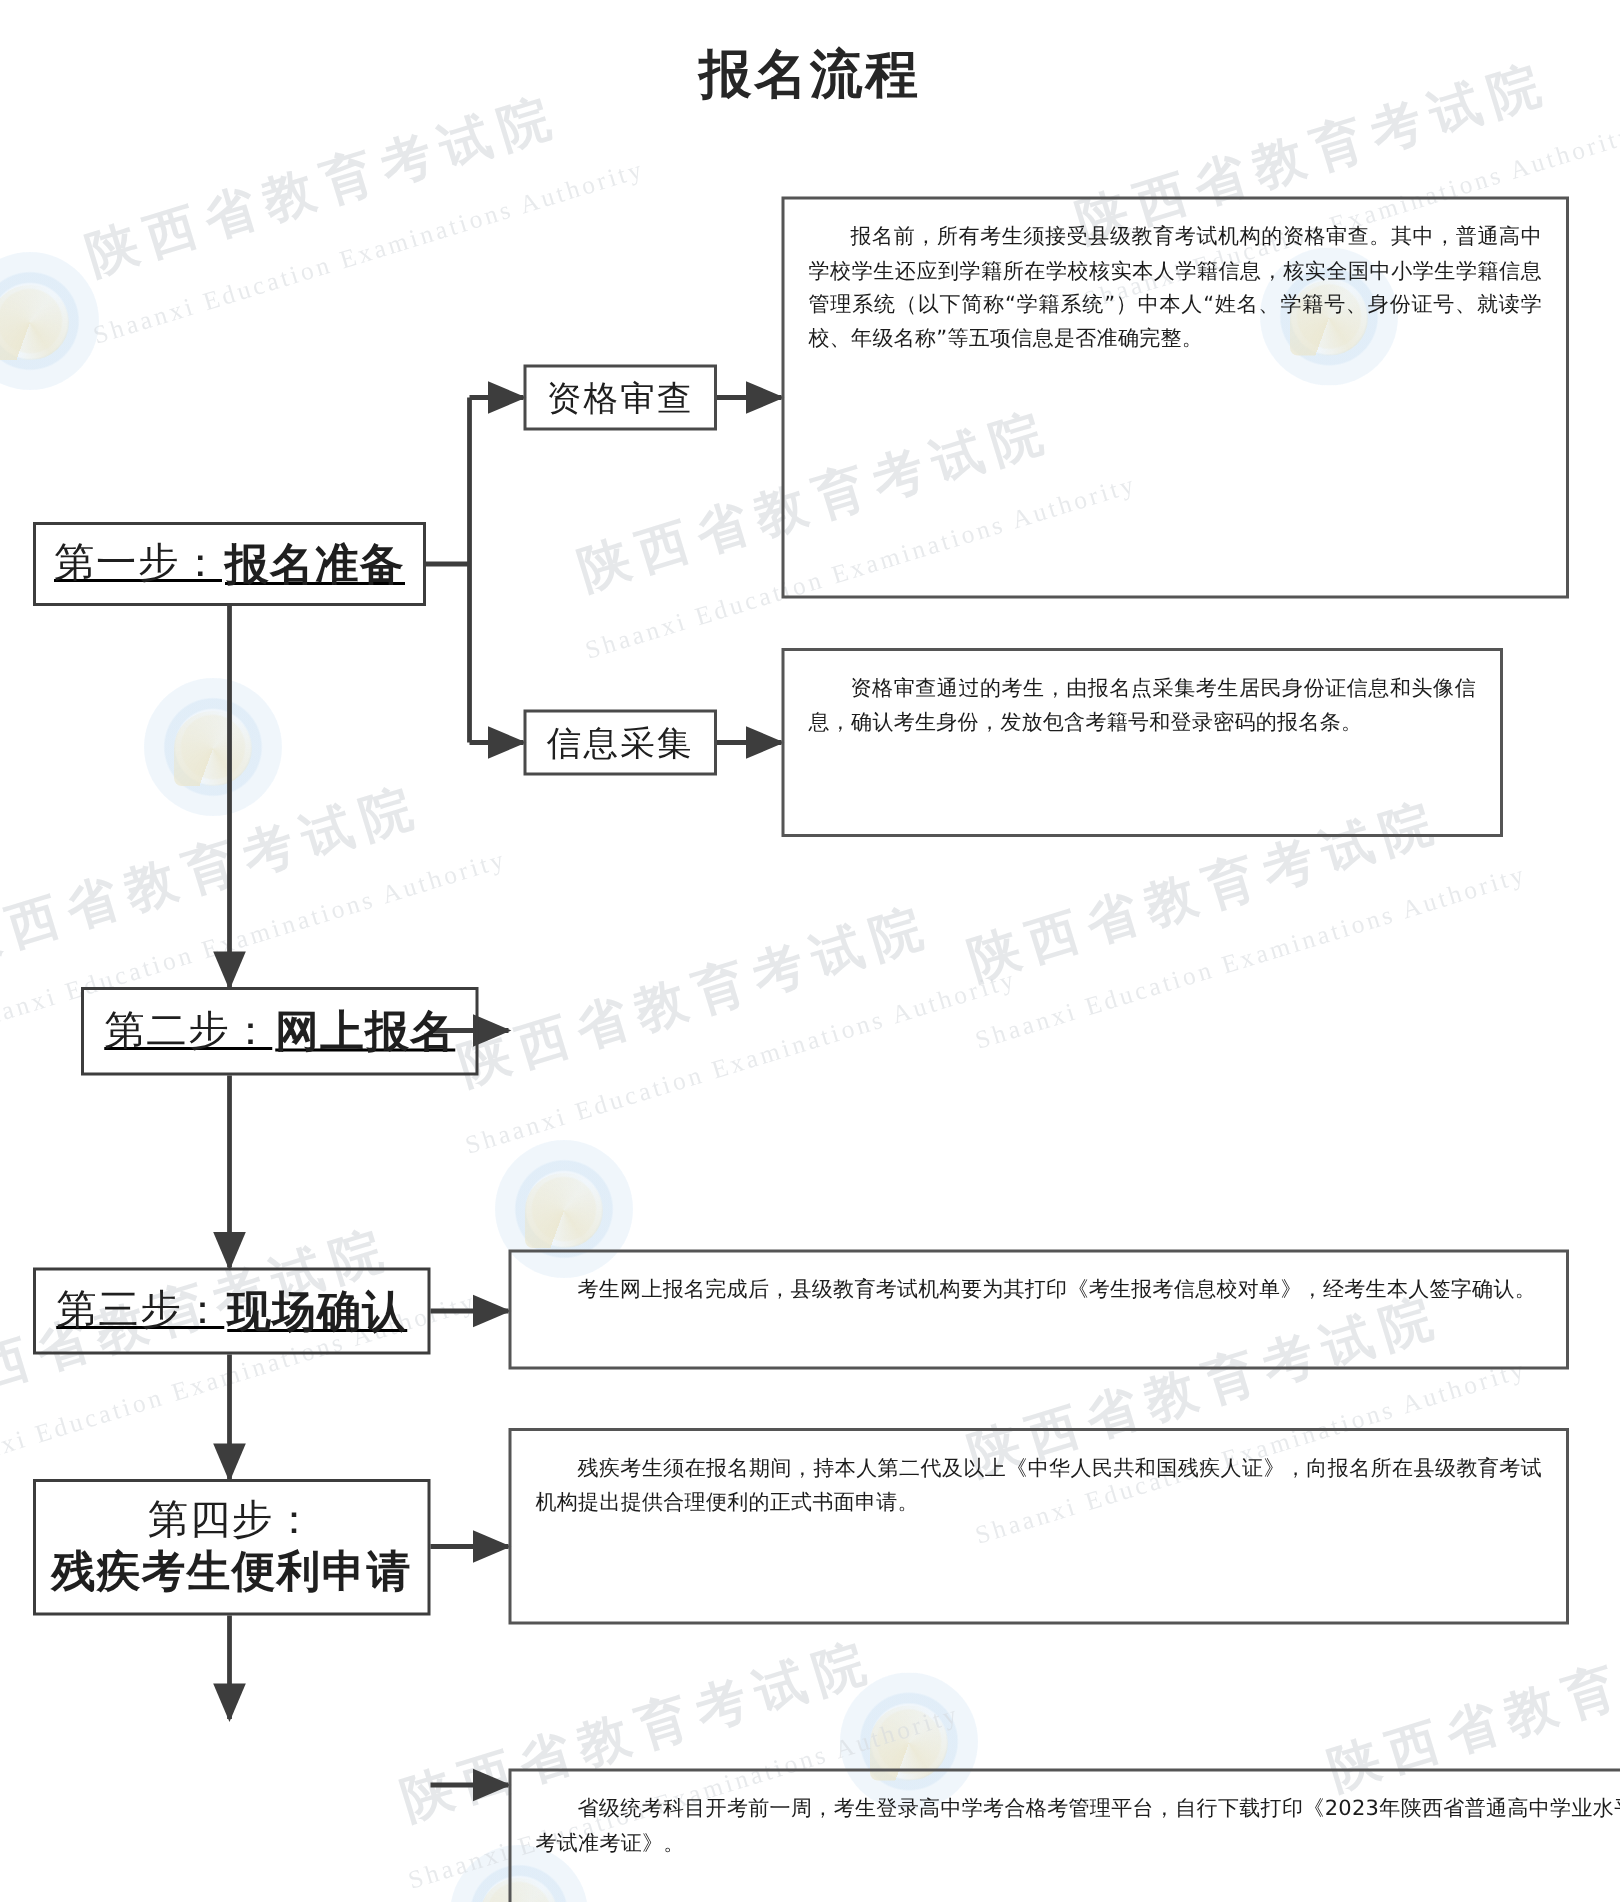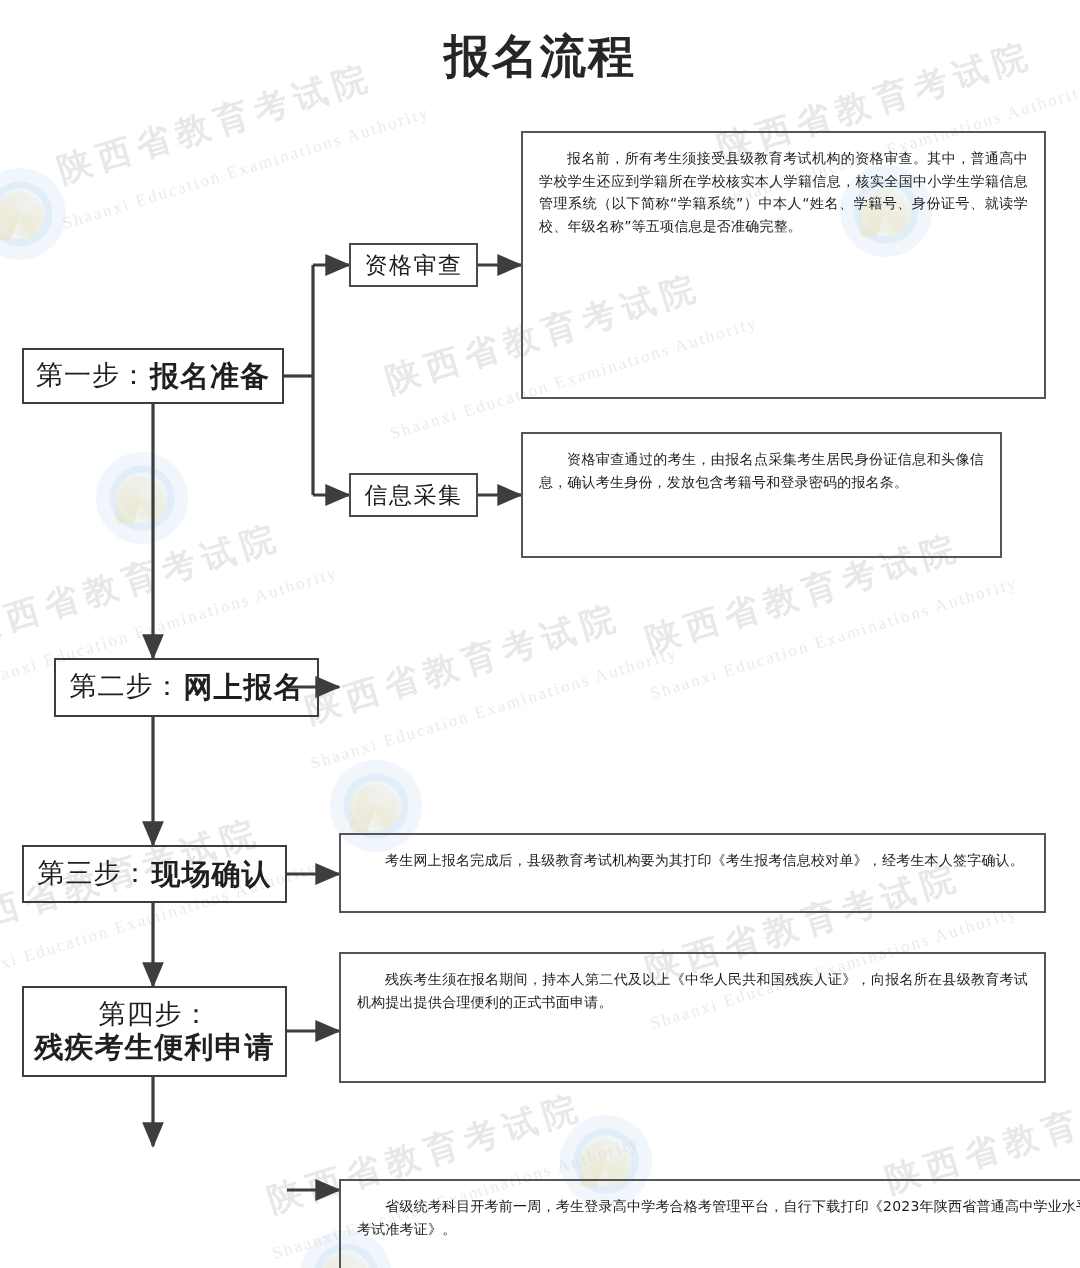--- a/index.html
+++ b/index.html
@@ -71,21 +71,21 @@
   }
 
   
   #page-title {
     position: absolute;
     top: 26px;
     left: 0;
     width: 1080px;
     text-align: center;
     font-family: "DejaVu Sans", "Liberation Sans", sans-serif;
-    font-size: 46px;
+    font-size: 35px;
     font-weight: 700;
     color: #262626;
     letter-spacing: 2px;
     z-index: 4;
   }
 
   
   #connectors {
     position: absolute;
     inset: 0;
@@ -113,21 +113,21 @@
   .step-line {
     display: block;
     text-align: center;
     white-space: nowrap;
     font-family: "DejaVu Sans", "Liberation Sans", sans-serif;
     color: #1f1f1f;
     line-height: 1.18;
   }
   .step-prefix { font-size: 27px; font-weight: 400; letter-spacing: 1px; }
   .step-name   { font-size: 29px; font-weight: 700; letter-spacing: 1px; }
-  .step-inline { display: flex; align-items: flex-start; justify-content: center; gap: 2px; }
+  .step-inline { display: flex; align-items: center; justify-content: center; gap: 2px; text-decoration: underline; }
 
   .mini-box {
     border-width: 2px;
     border-color: #4a4a4a;
   }
   .mini-label {
     font-family: "DejaVu Sans", "Liberation Sans", sans-serif;
     font-size: 23px;
     color: #1f1f1f;
     letter-spacing: 1.5px;

